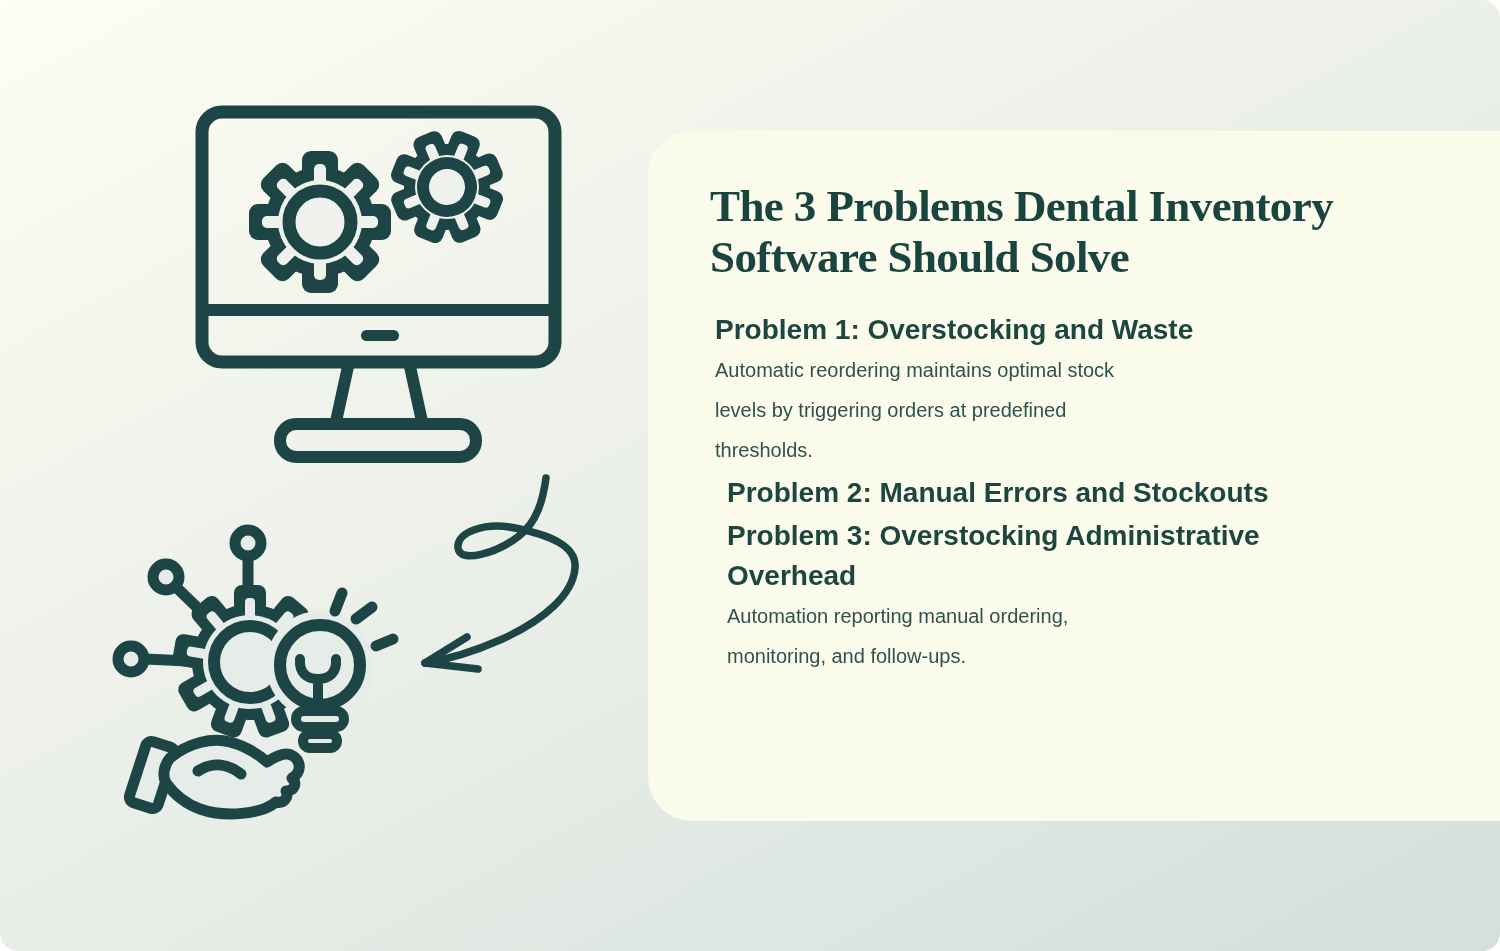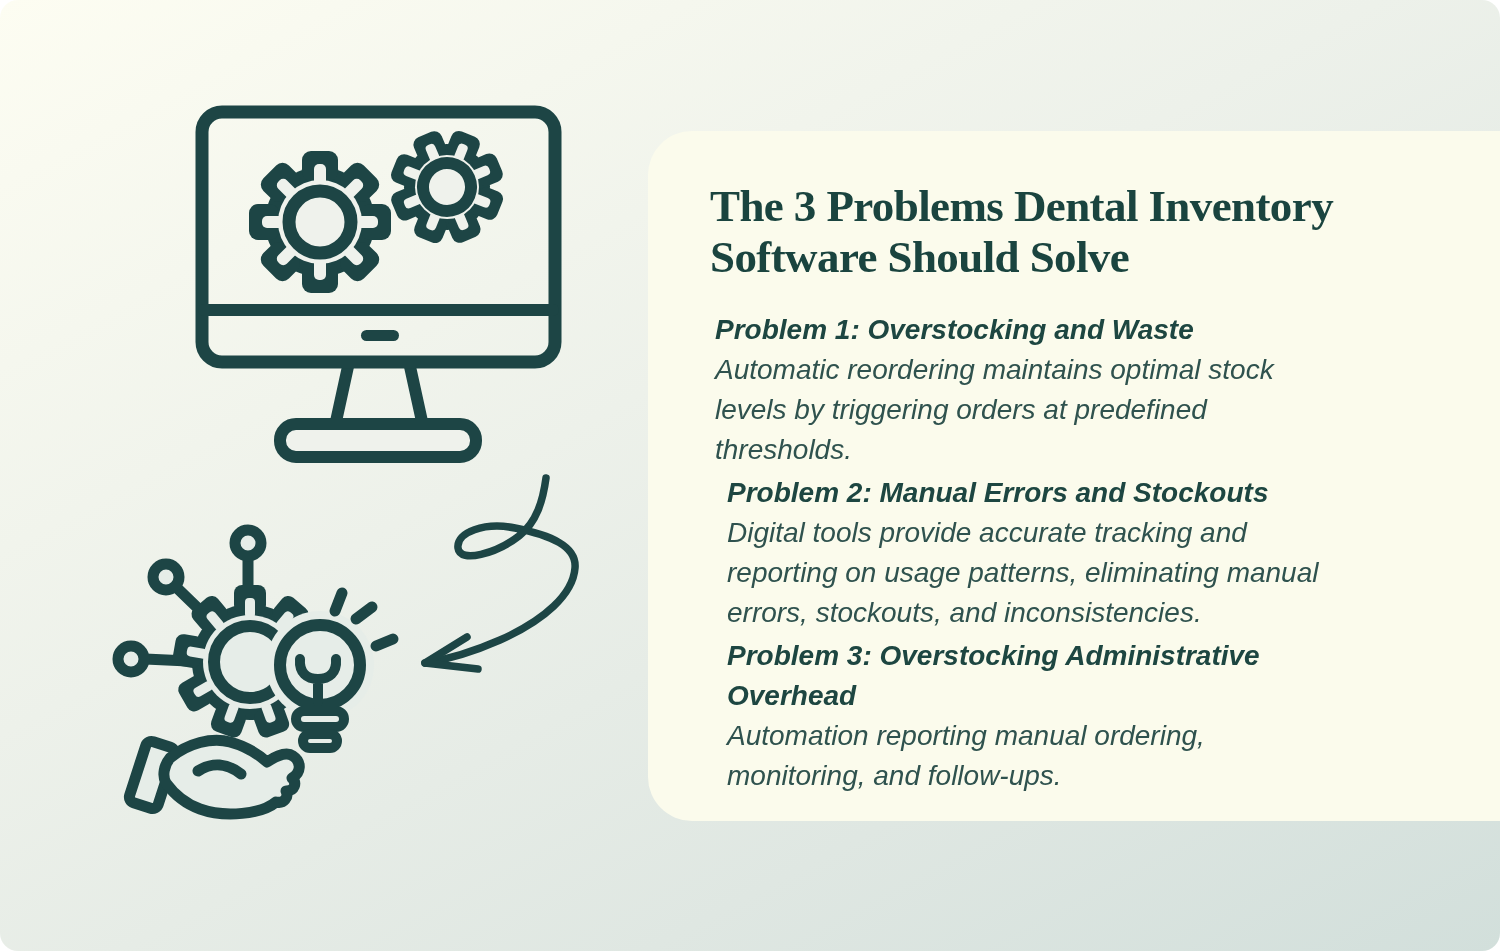--- a/index.html
+++ b/index.html
@@ -43,29 +43,27 @@
     white-space:pre-line;
   }
   .sections{padding-left:5px;}
   .section + .section{margin-top:3px;margin-left:12px;}
   .sec-heading{
     font-weight:700;
     font-size:28px;
     line-height:40px;
     color:var(--heading);
     white-space:pre-line;
-    font-style:italic;
   }
   .sec-body{
     font-weight:400;
-    font-size:28px;
+    font-size:20px;
     line-height:40px;
     color:var(--body);
     white-space:pre-line;
-    font-style:italic;
   }
 </style>
 </head>
 <body>
 
 <div class="canvas">
 
   <svg class="illus monitor" width="385" height="375" viewBox="0 0 385 375">
 
     <path class="ink-s" stroke-width="12" d="M159,264 L145,328 M219,264 L233,328"></path>
@@ -199,23 +197,20 @@
 Software Should Solve</h1>
     <div class="sections">
       <div class="section">
         <div class="sec-heading">Problem 1: Overstocking and Waste</div>
         <div class="sec-body">Automatic reordering maintains optimal stock
 levels by triggering orders at predefined
 thresholds.</div>
       </div>
       <div class="section">
         <div class="sec-heading">Problem 2: Manual Errors and Stockouts</div>
-        <div class="sec-body">Digital tools provide accurate tracking and
-reporting on usage patterns, eliminating manual
-errors, stockouts, and inconsistencies.</div>
       </div>
       <div class="section">
         <div class="sec-heading">Problem 3: Overstocking Administrative
 Overhead</div>
         <div class="sec-body">Automation reporting manual ordering,
 monitoring, and follow-ups.</div>
       </div>
     </div>
   </div>
 

